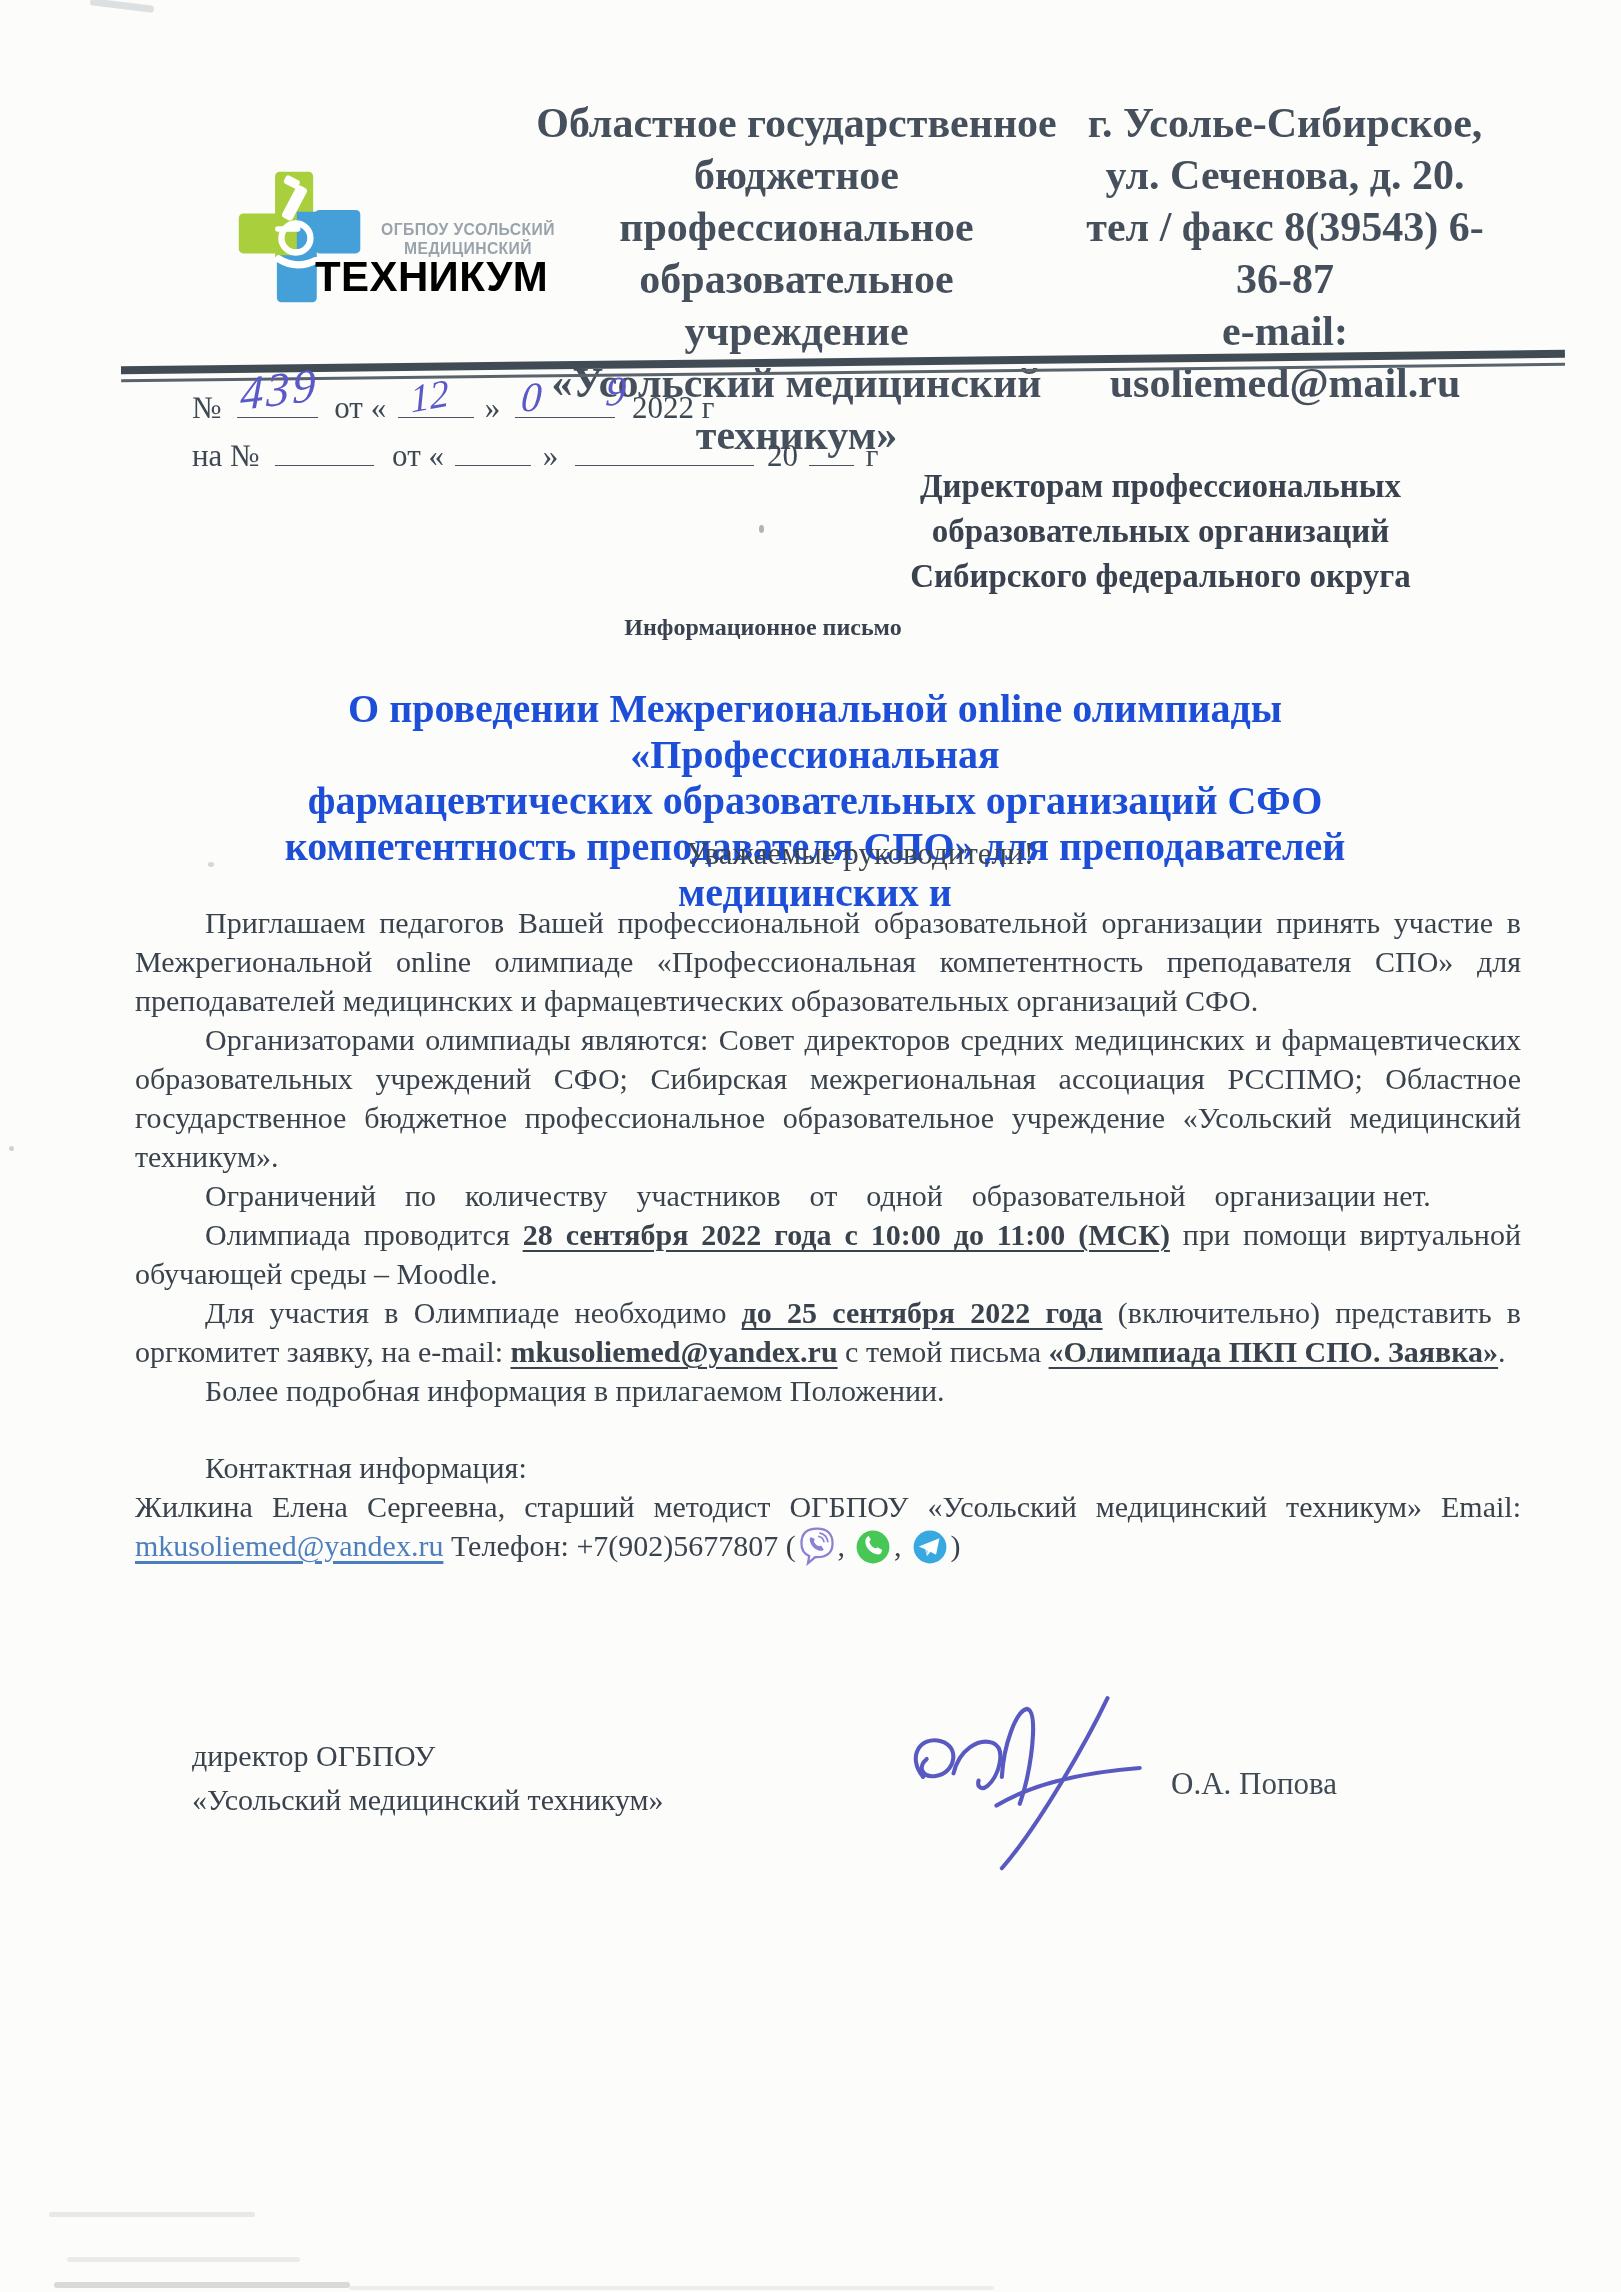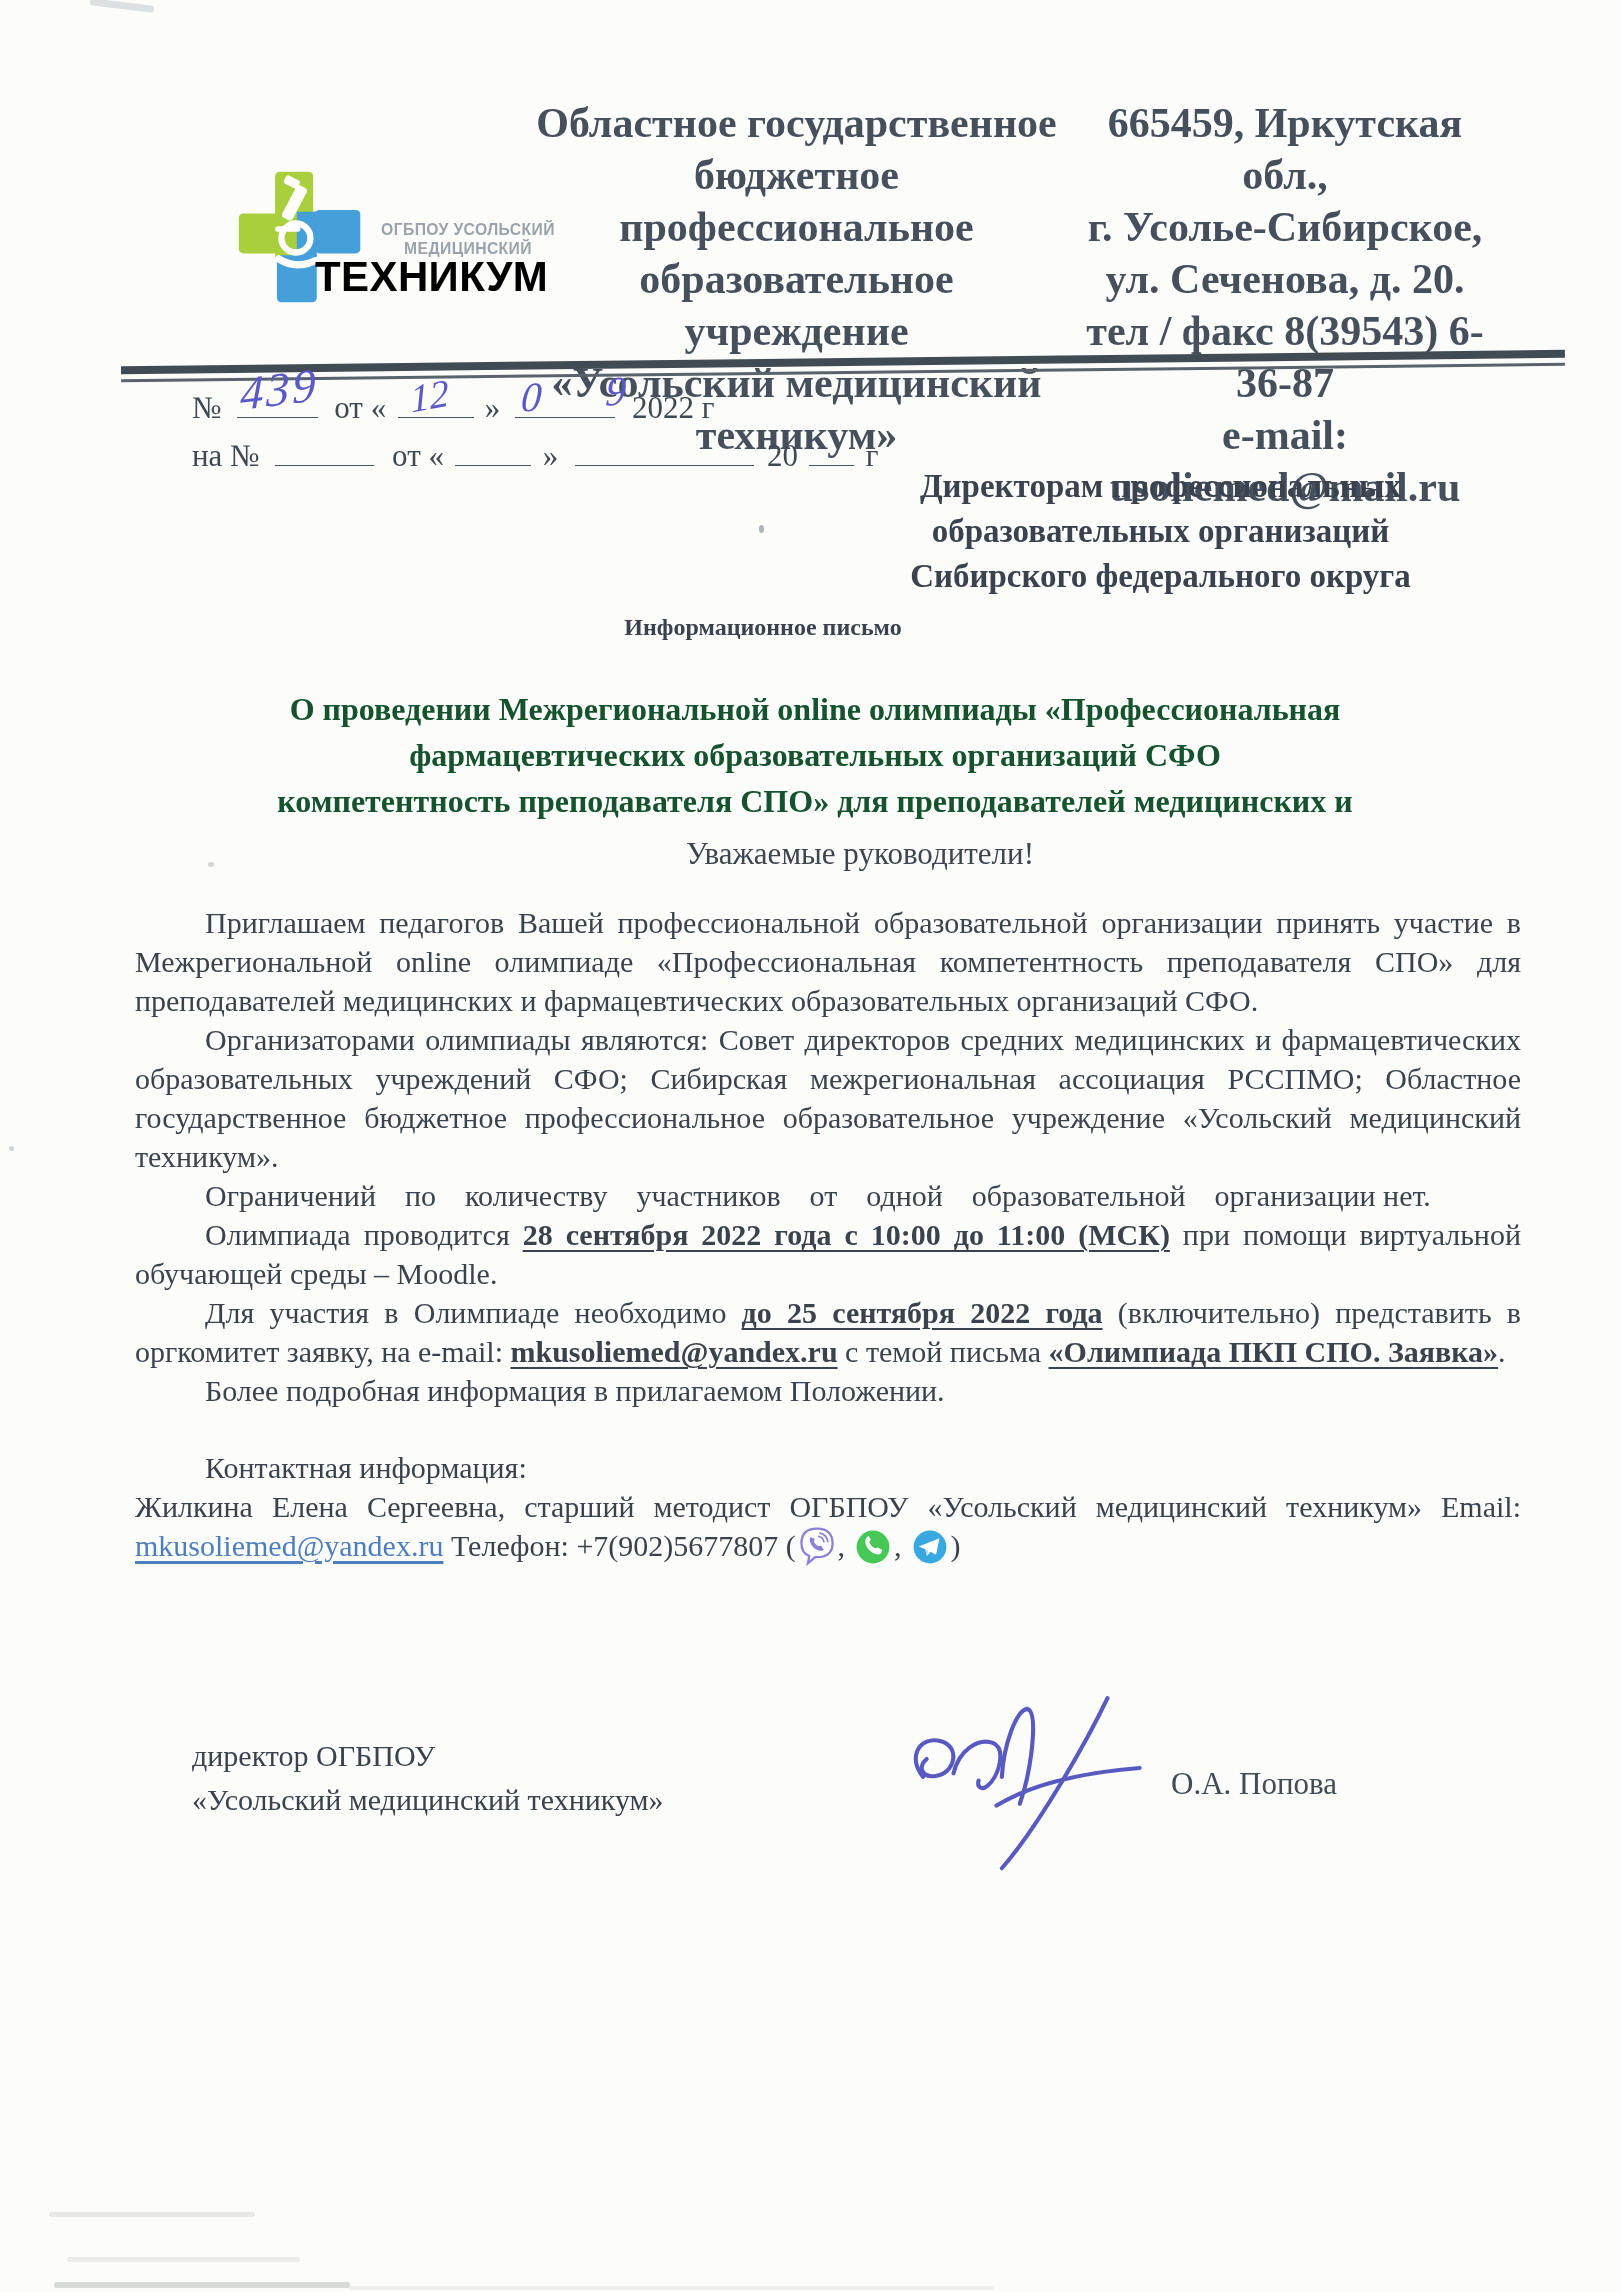--- a/index.html
+++ b/index.html
@@ -28,21 +28,21 @@
   .hw{position:absolute;font-style:italic;color:#5b58c8;white-space:nowrap;}
   .hw-num{left:3.6px;top:-23px;font-size:47px;transform:rotate(-7deg) skewX(-8deg);letter-spacing:2.7px;}
   .hw-day{left:12.5px;top:-12.5px;font-size:39px;transform:rotate(-10deg) skewX(-6deg);}
   .hw-mon{left:5.4px;top:-16px;font-size:41px;letter-spacing:27px;transform:rotate(-4deg) skewX(-8deg);}
   
   .recipient{position:absolute;right:111px;top:464px;width:699px;text-align:center;
              font-size:33px;font-weight:700;line-height:45px;color:#39424e;}
   .title{position:absolute;left:125px;top:614px;width:1384px;text-align:center;
          font-size:24px;font-weight:700;color:#39424e;transform:translateX(-54px);}
   .subject{position:absolute;left:215px;top:686px;width:1200px;text-align:center;
-           font-size:32px;font-weight:700;line-height:46px;color:#14532d;}
+           font-size:40px;font-weight:700;line-height:46px;color:#1d4ed8;}
   .salut{position:absolute;left:125px;top:836px;width:1384px;text-align:center;
          font-size:31px;color:#3c4550;transform:translateX(43px);}
   
   .body{position:absolute;left:135px;top:903px;width:1386px;font-size:30px;
         line-height:39px;text-align:justify;color:#3a434d;}
   .body p{margin:0;text-indent:70px;}
   .ws{word-spacing:21.5px;}
   .bu{font-weight:700;text-decoration:underline;text-underline-offset:4.5px;
       text-decoration-thickness:2.2px;}
   .contact-head{margin-top:38px !important;}
@@ -83,21 +83,20 @@
     <div class="logo-big">ТЕХНИКУМ</div>
 
     <div class="hdr-col hdr-center">
       <div>Областное государственное</div>
       <div>бюджетное профессиональное</div>
       <div>образовательное учреждение</div>
       <div>«Усольский медицинский</div>
       <div>техникум»</div>
     </div>
     <div class="hdr-col hdr-right">
-      <div>665459, Иркутская обл.,</div>
       <div>г. Усолье-Сибирское,</div>
       <div>ул. Сеченова, д. 20.</div>
       <div>тел / факс 8(39543) 6-36-87</div>
       <div>e-mail: usoliemed@mail.ru</div>
     </div>
     <div class="sep">
       <div class="l1"></div>
         <div class="l2"></div>
     </div>
   </div>

